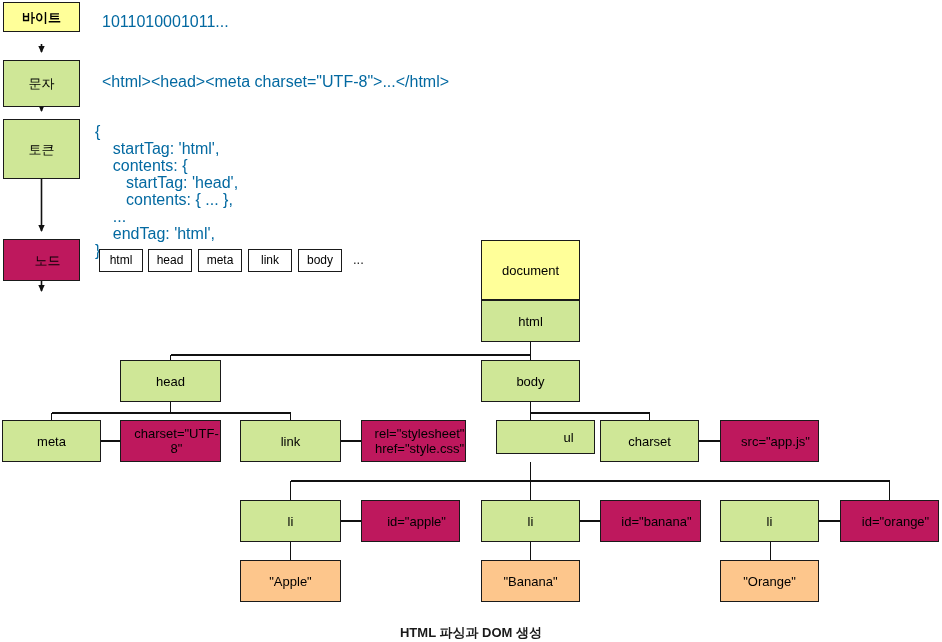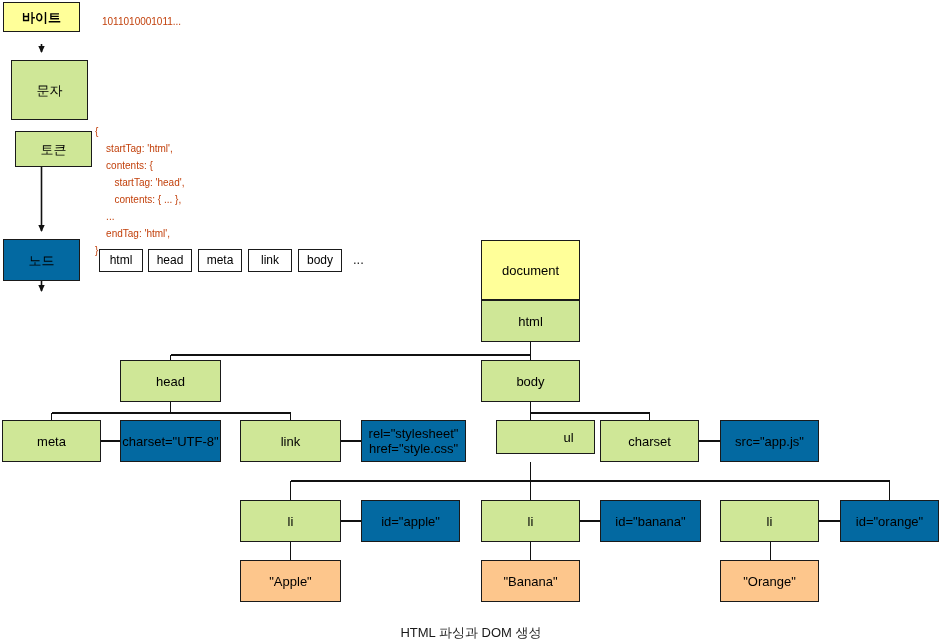--- a/index.html
+++ b/index.html
@@ -35,48 +35,49 @@
     align-items: center;
     justify-content: center;
     text-align: center;
     font-size: 13px;
     line-height: 15px;
     white-space: pre-line;
     z-index: 2;
   }
   .fill-yellow { background: #ffff99; }
   .fill-green  { background: #cfe797; }
-  .fill-blue   { background: #0369a1; }
+  .fill-blue   { background: #be185d; padding-left: 12px; }
   .fill-orange { background: #fdc68c; }
   .fill-white  { background: #ffffff; }
   .text-block {
     position: absolute;
-    font-size: 10px;
+    font-size: 16px;
     line-height: 17px;
     white-space: pre;
-    color: #c2410c;
+    color: #0369a1;
     z-index: 2;
   }
   .small-tag {
     font-size: 12px;
   }
   .ellipsis-lbl {
     position: absolute;
     font-size: 13px;
     color: #1a1a1a;
     z-index: 2;
   }
   .caption {
     position: absolute;
     width: 942px;
     left: 0;
     text-align: center;
     font-size: 13px;
     color: #1a1a1a;
     z-index: 2;
+    font-weight: bold;
   }
 </style>
 </head>
 <body>
 
 <div id="diagram-root">
 
   <svg id="wires" viewBox="0 0 942 642" xmlns="http://www.w3.org/2000/svg">
     <defs>
       <marker id="arrowhead" markerWidth="8" markerHeight="8" refX="6" refY="3.2" orient="auto" markerUnits="userSpaceOnUse">
@@ -125,25 +126,26 @@
       <line x1="580" y1="521" x2="600" y2="521"></line>
       <line x1="819" y1="521" x2="840" y2="521"></line>
 
       <line x1="290.5" y1="542" x2="290.5" y2="560"></line>
       <line x1="530.5" y1="542" x2="530.5" y2="560"></line>
       <line x1="770.5" y1="542" x2="770.5" y2="560"></line>
     </g>
   </svg>
 
   <div class="node fill-yellow" style="left:3px;  top:2px;   width:77px;  height:30px;font-weight:bold;">바이트</div>
-  <div class="node fill-green" style="left:3px;  top:60px;  width:77px;  height:60px;margin-left:8px;">문자</div>
-  <div class="node fill-green" style="left:15px;  top:119px; width:77px;  height:36px;margin-top:12px;">토큰</div>
+  <div class="node fill-green" style="left:3px;  top:60px;  width:77px;  height:47px;">문자</div>
+  <div class="node fill-green" style="left:3px;  top:119px; width:77px;  height:60px;">토큰</div>
   <div class="node fill-blue" style="left:3px;  top:239px; width:77px;  height:42px;">노드</div>
 
   <div class="text-block" style="left:102px; top:13px;">1011010001011...</div>
+  <div class="text-block" style="left:102px; top:73px;">&lt;html&gt;&lt;head&gt;&lt;meta charset="UTF-8"&gt;...&lt;/html&gt;</div>
   <div class="text-block" style="left:95px; top:123px;">{
     startTag: 'html',
     contents: {
        startTag: 'head',
        contents: { ... },
     ...
     endTag: 'html',
 }</div>
 
   <div class="node fill-white small-tag" style="left:99px;  top:249px; width:44px; height:23px;">html</div>

